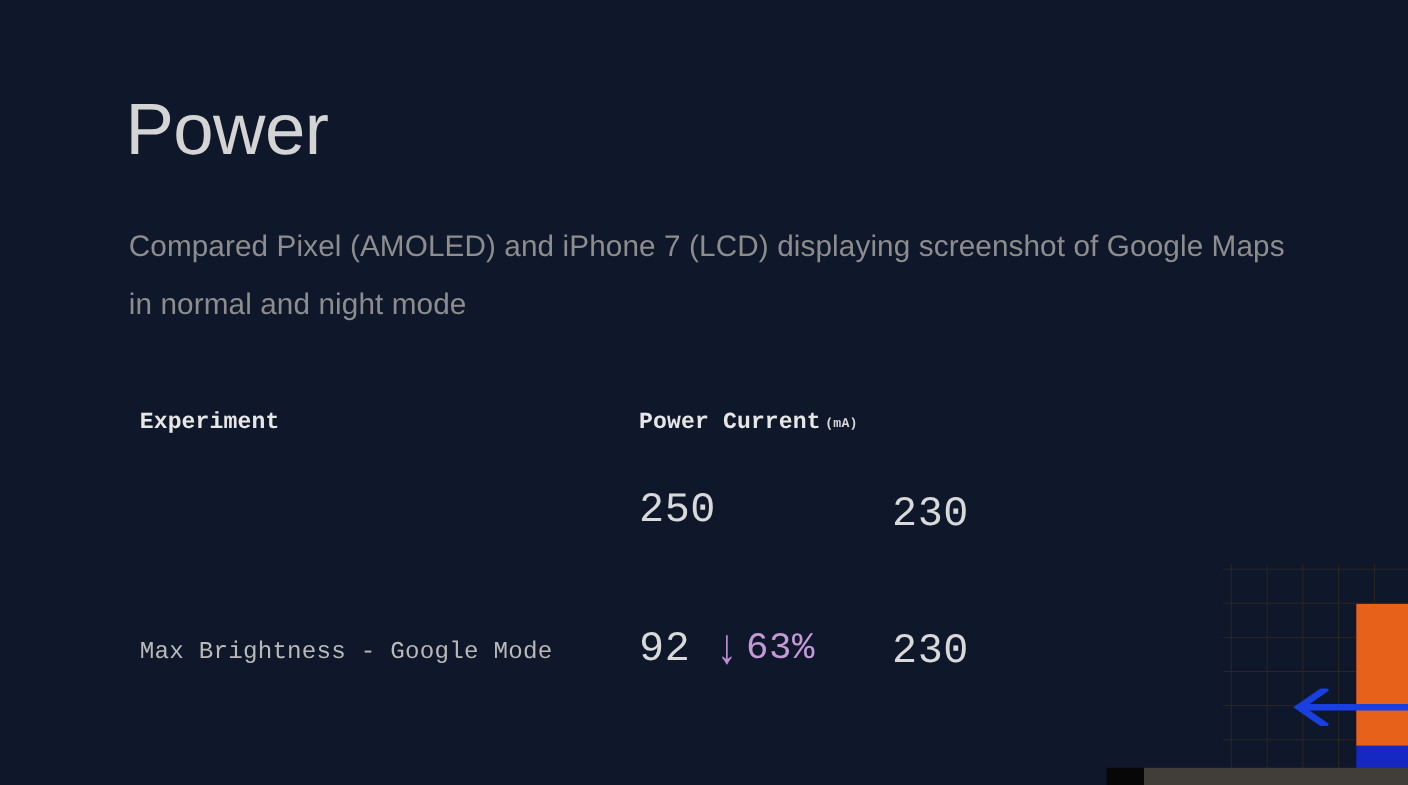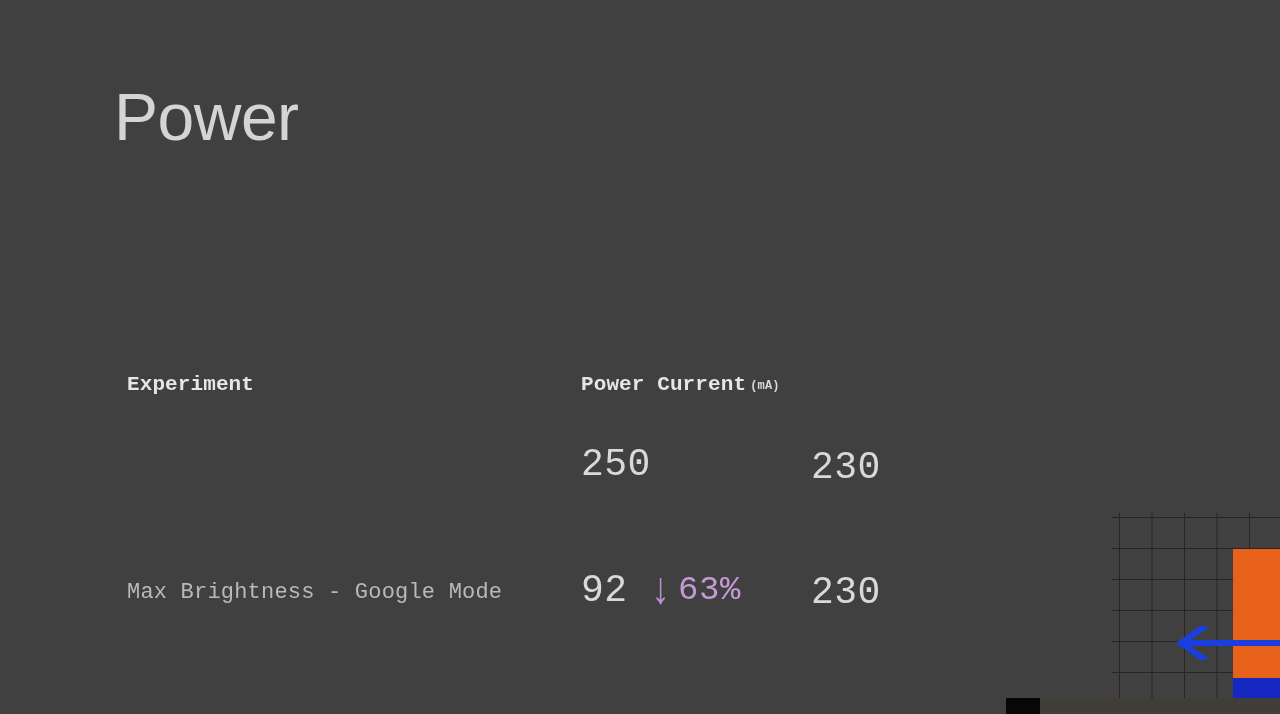--- a/index.html
+++ b/index.html
@@ -12,21 +12,21 @@
     height: 714px;
     overflow: hidden;
     font-family: "Liberation Sans", sans-serif;
     -webkit-font-smoothing: antialiased;
   }
 
   .slide {
     position: relative;
     width: 1280px;
     height: 714px;
-    background: #404040;
+    background: #0f172a;
   }
 
   
   .slide-title {
     position: absolute;
     left: 114px;
     top: 84px;
     font-size: 66px;
     font-weight: 400;
     letter-spacing: -0.5px;
@@ -198,20 +198,21 @@
     background: #070707;
   }
 </style>
 </head>
 <body>
 
 <div class="slide">
 
   <div class="slide-title">Power</div>
 
+  <div class="slide-subtitle">Compared Pixel (AMOLED) and iPhone 7 (LCD) displaying screenshot of Google Maps in normal and night mode</div>
 
   <div class="data-table">
 
     <div class="th th-row col-exp">
       <span>Experiment</span>
     </div>
 
     <div class="th th-row col-pixel">
       <span>Power Current</span><span class="unit">(mA)</span>
     </div>

